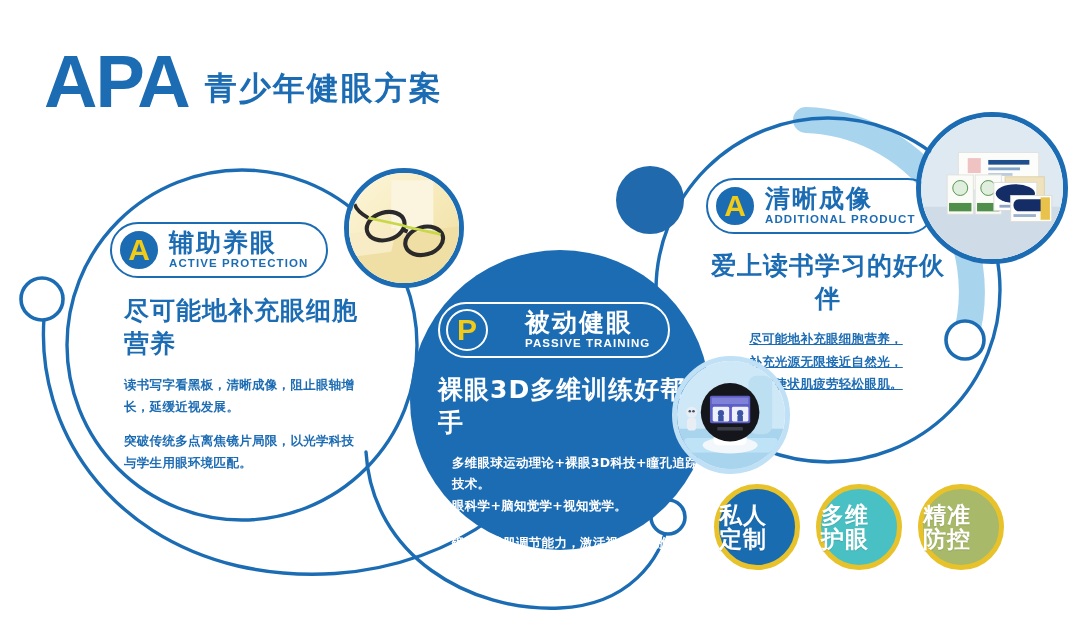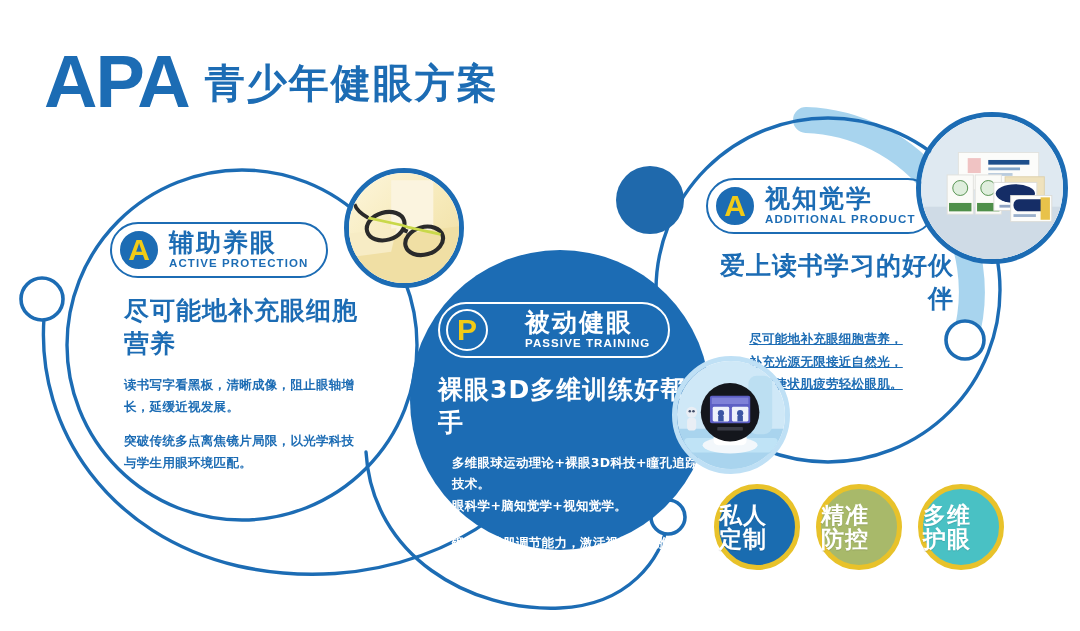--- a/index.html
+++ b/index.html
@@ -19,21 +19,21 @@
   .title-wrap{
     position:absolute; left:44px; top:46px;
     display:flex; align-items:flex-end; gap:16px; z-index:30;
   }
   .title-apa{
     font-size:74px; font-weight:bold; line-height:0.96;
     letter-spacing:-2px; color:#1c6cb4;
     font-family:"Liberation Sans","DejaVu Sans",sans-serif;
   }
   .title-cn{
-    font-size:40px; font-weight:bold; color:#1c6cb4;
+    font-size:32px; font-weight:bold; color:#1c6cb4;
     letter-spacing:2px; padding-bottom:6px;
     font-family:"DejaVu Sans","Liberation Sans",sans-serif;
   }
 
   
   .pill{
     display:inline-flex; align-items:center; gap:9px;
     border:2.5px solid #1c6cb4; border-radius:999px;
     padding:5px 18px 5px 6px; background:transparent;
   }
@@ -78,21 +78,21 @@
   #sec-active .headline{ margin:16px 0 0 14px; }
   #sec-active .body-p{ margin:14px 0 0 14px; width:236px; }
   #sec-active .body-p + .body-p{ margin-top:12px; }
 
   #sec-passive{ left:438px; top:302px; width:268px; text-align:left; }
   #sec-passive .headline{ margin:15px 0 0 0; font-size:25px; }
   #sec-passive .body-p{ margin:13px 0 0 14px; width:250px; line-height:1.7; }
 
   #sec-additional{ left:700px; top:178px; width:258px; }
   #sec-additional .pill{ margin-left:6px; }
-  #sec-additional .headline{ margin:15px 0 8px 2px; text-align:right; width:252px; }
+  #sec-additional .headline{ margin:15px 0 8px 2px; text-align:center; width:252px; }
   #sec-additional .body-p{ margin:13px 0 0 0; width:252px; text-align:center; line-height:1.8;text-decoration:underline; }
 
   
   .photo{
     position:absolute; border-radius:50%; overflow:hidden;
     border:5px solid #1c6cb4; z-index:28;
   }
   #photo-glasses{ left:344px; top:168px; width:120px; height:120px; }
   #photo-device{ left:672px; top:356px; width:118px; height:118px; border-color:#bfe0f5; }
   #photo-boxes{ left:916px; top:112px; width:152px; height:152px; }
@@ -169,21 +169,21 @@
     <div class="headline light">裸眼3D多维训练好帮手</div>
     <div class="body-p light">多维眼球运动理论+裸眼3D科技+瞳孔追踪技术。</div>
     <div class="body-p light" style="margin-top:0">眼科学+脑知觉学+视知觉学。</div>
     <div class="body-p light" style="margin-top:16px">锻炼睫状肌调节能力，激活视知觉细胞活力。</div>
   </div>
 
   <div class="sec" id="sec-additional">
     <div class="pill">
       <div class="pill-circle">A</div>
       <div class="pill-text">
-        <div class="pill-cn">视知觉学</div>
+        <div class="pill-cn">清晰成像</div>
         <div class="pill-en">ADDITIONAL PRODUCT</div>
       </div>
     </div>
     <div class="headline">爱上读书学习的好伙伴</div>
     <div class="body-p">尽可能地补充眼细胞营养，</div>
     <div class="body-p" style="margin-top:0">补充光源无限接近自然光，</div>
     <div class="body-p" style="margin-top:0">缓解睫状肌疲劳轻松眼肌。</div>
   </div>
 
   <div class="photo" id="photo-glasses">
@@ -267,23 +267,23 @@
       <rect x="99" y="104" width="24" height="3" fill="#9ab0cc"></rect>
       <rect x="128" y="86" width="10" height="24" fill="#e8c24a"></rect>
     </svg>
   </div>
 
   <div id="badges">
     <div class="badge" style="background: rgb(26, 108, 176); border: 5px solid rgb(232, 194, 42);">
       <span>私人</span>
       <span>定制</span>
     </div>
+    <div class="badge" style="background: rgb(73, 193, 196); border: 5px solid rgb(232, 194, 42);">
+      <span>多维</span>
+      <span>护眼</span>
+    </div>
     <div class="badge" style="background: rgb(168, 185, 106); border: 5px solid rgb(232, 194, 42);">
       <span>精准</span>
       <span>防控</span>
     </div>
-    <div class="badge" style="background: rgb(73, 193, 196); border: 5px solid rgb(232, 194, 42);">
-      <span>多维</span>
-      <span>护眼</span>
-    </div>
   </div>
 
 </div>
 
 </body></html>

